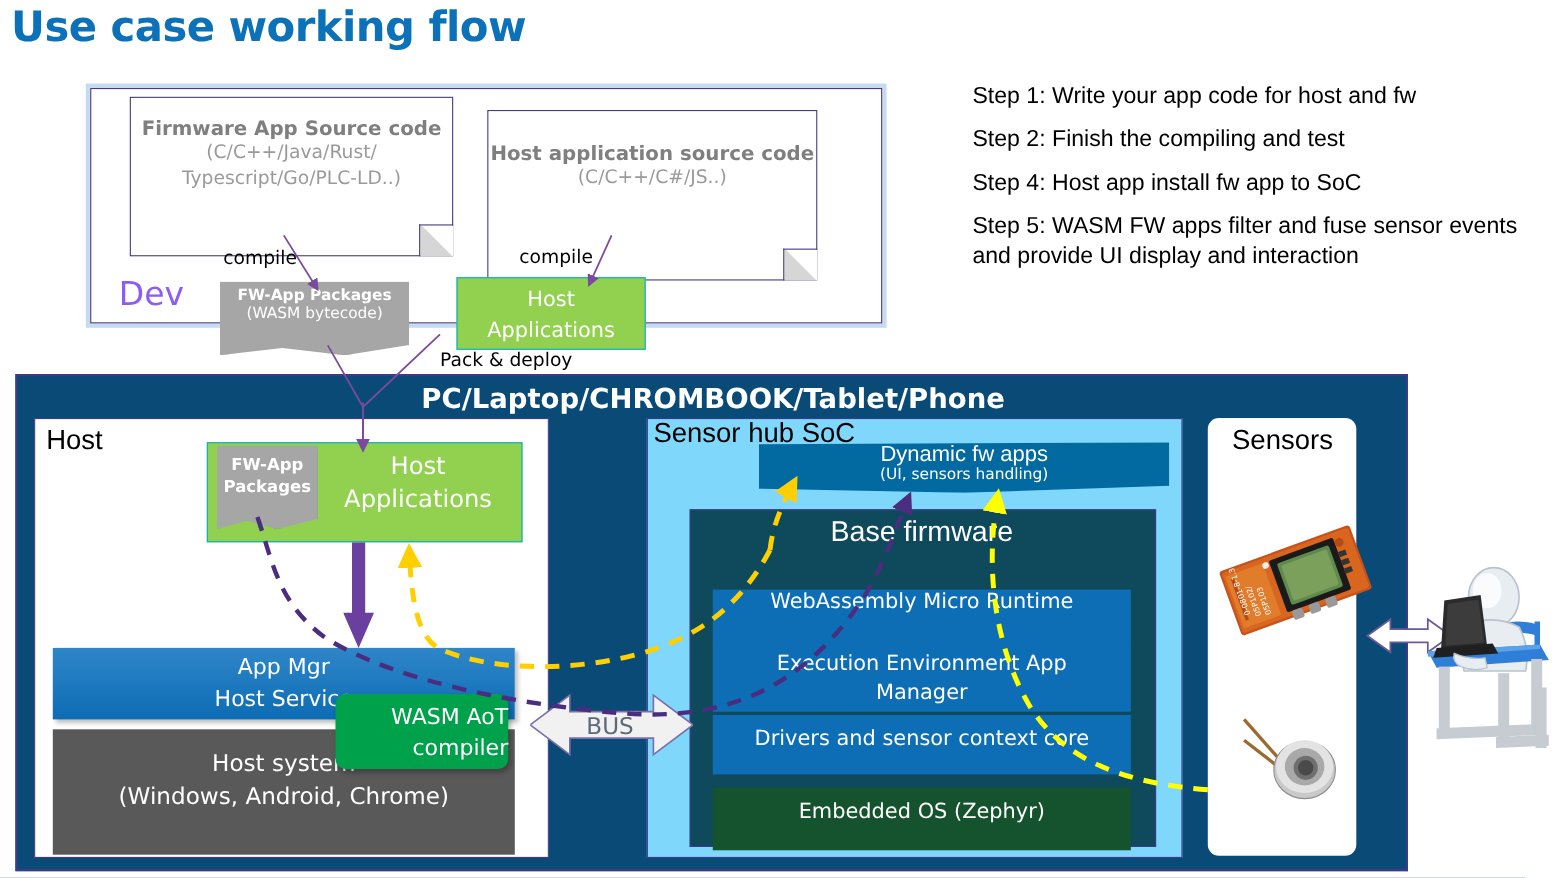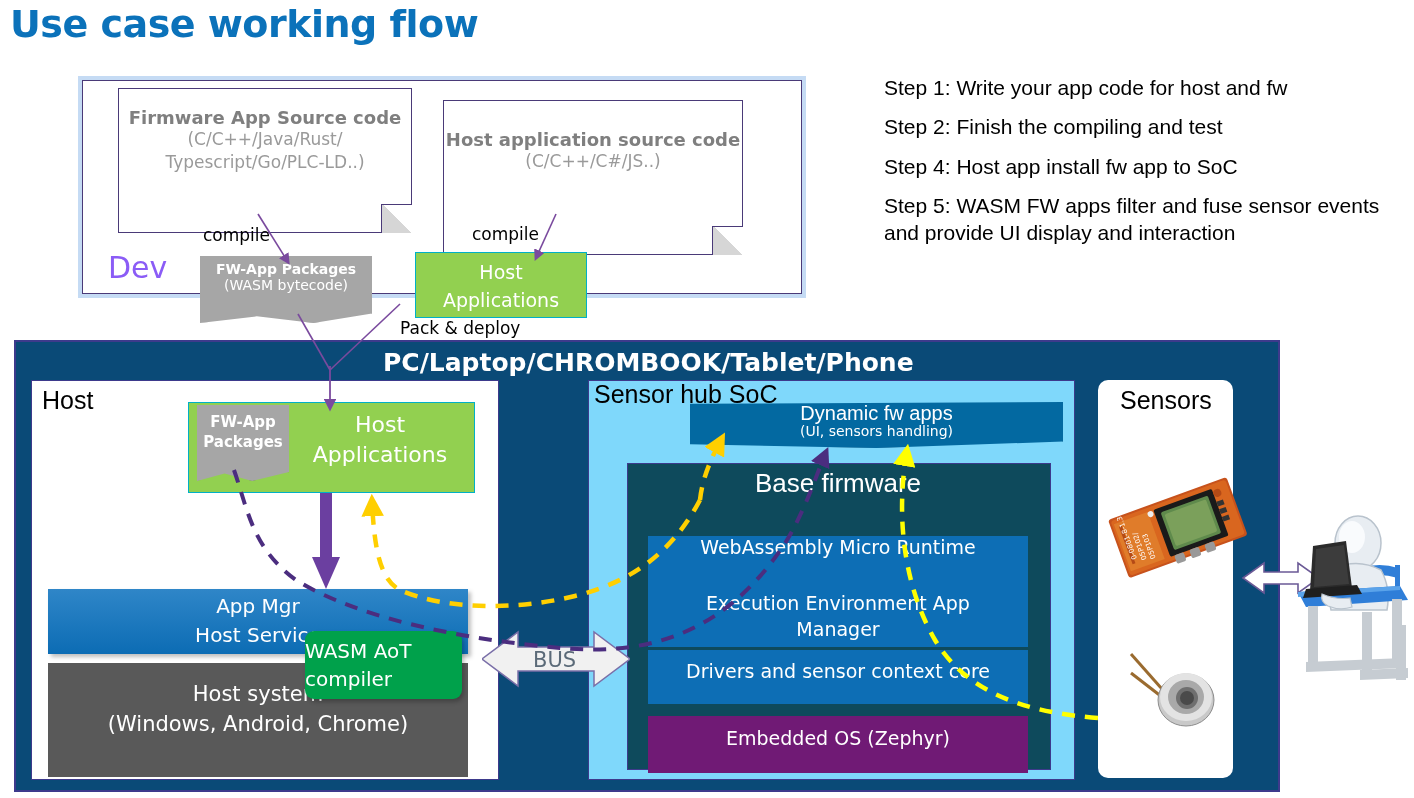--- a/index.html
+++ b/index.html
@@ -115,21 +115,21 @@
     font-family:"DejaVu Sans", sans-serif;
   }
   #hostsystem{
     left:48px;top:663px;width:420px;height:98px;
     background:#595959;color:#fff;text-align:center;font-size:21px;
     line-height:1.45;padding-top:16px;
     font-family:"DejaVu Sans", sans-serif;
   }
   #aot{
     left:305px;top:631px;width:157px;height:62px;
-    background:#00a14b;border-radius:9px;color:#fff;text-align:left;
+    background:#00a14b;border-radius:9px;color:#fff;text-align:right;
     font-size:20px;line-height:1.4;padding-top:6px;
     box-shadow:2px 3px 4px rgba(0,0,0,.25);
     font-family:"DejaVu Sans", sans-serif;
   }
 
   
   #soc-card{
     left:588px;top:380px;width:485px;height:398px;background:#7fd8fb;
     border:1px solid #3d3a8c;
   }
@@ -153,21 +153,21 @@
     font-size:26px;font-family:"Liberation Sans", sans-serif;
   }
   .fwbar{
     position:absolute;left:648px;width:380px;background:#0d6eb5;
     color:#fff;text-align:center;font-size:19px;
     font-family:"DejaVu Sans", sans-serif;
   }
   #bar-wamr{top:512px;height:50px;margin-top:24px;}
   #bar-eeam{top:584px;height:56px;padding-top:7px;line-height:1.35;}
   #bar-drv{top:650px;height:44px;padding-top:10px;}
-  #bar-os{top:716px;height:46px;background:#701a75;padding-top:11px;}
+  #bar-os{top:716px;height:46px;background:#14532d;padding-top:11px;}
 
   
   #sensors-card{
     left:1098px;top:380px;width:135px;height:398px;background:#ffffff;
     border-radius:10px;
   }
   #sensors-label{left:1120px;top:386px;font-size:25px;color:#000;
     font-family:"Liberation Sans", sans-serif;}
 
   

